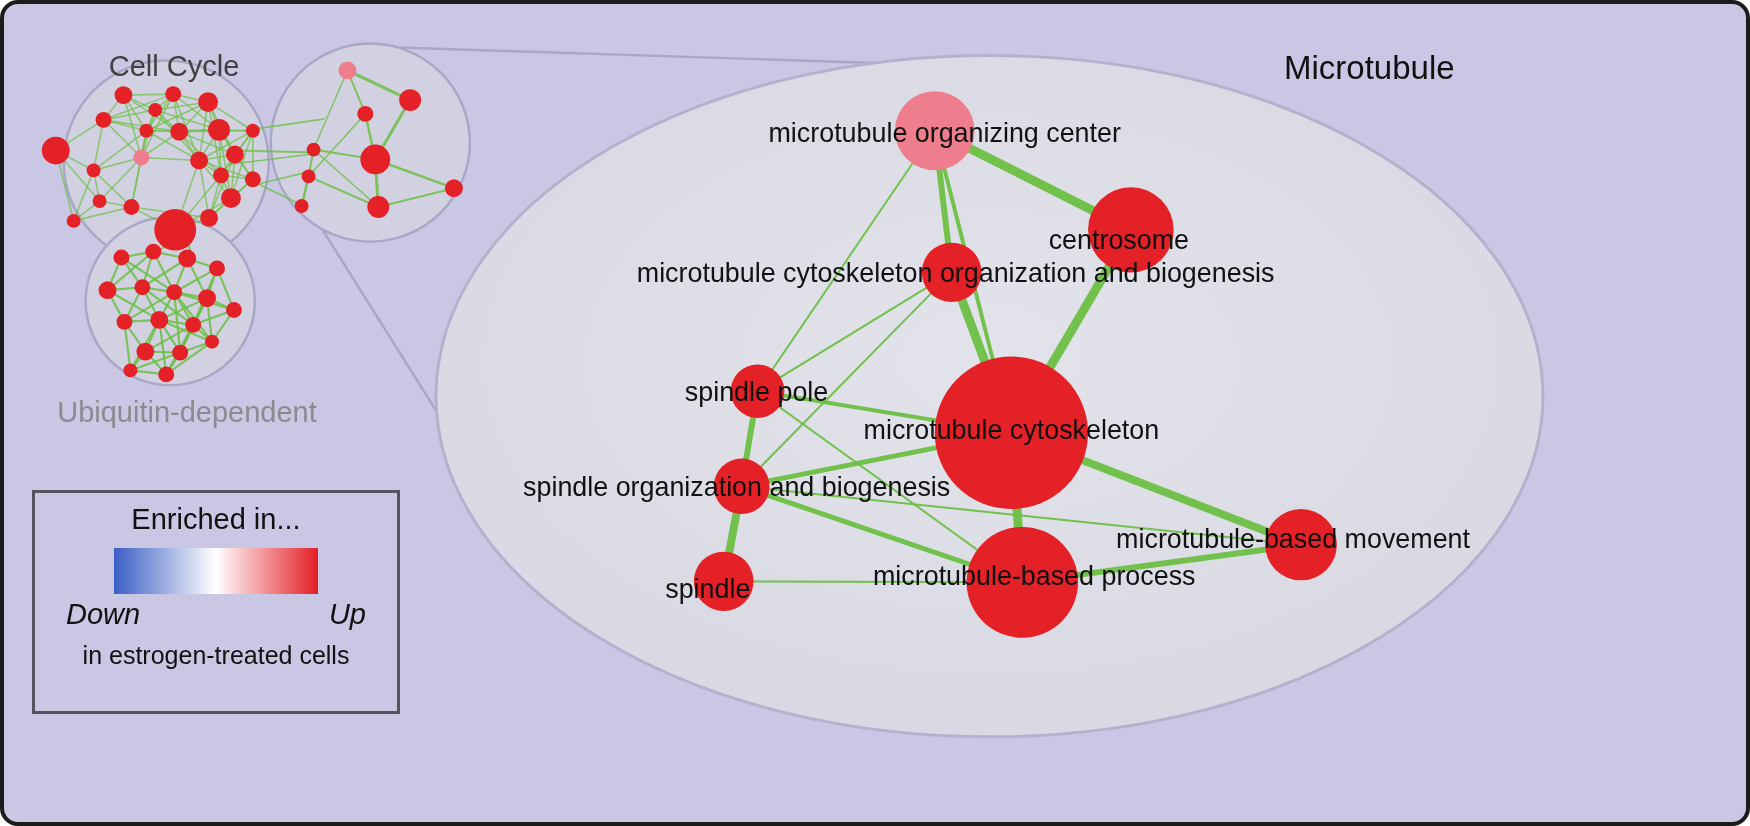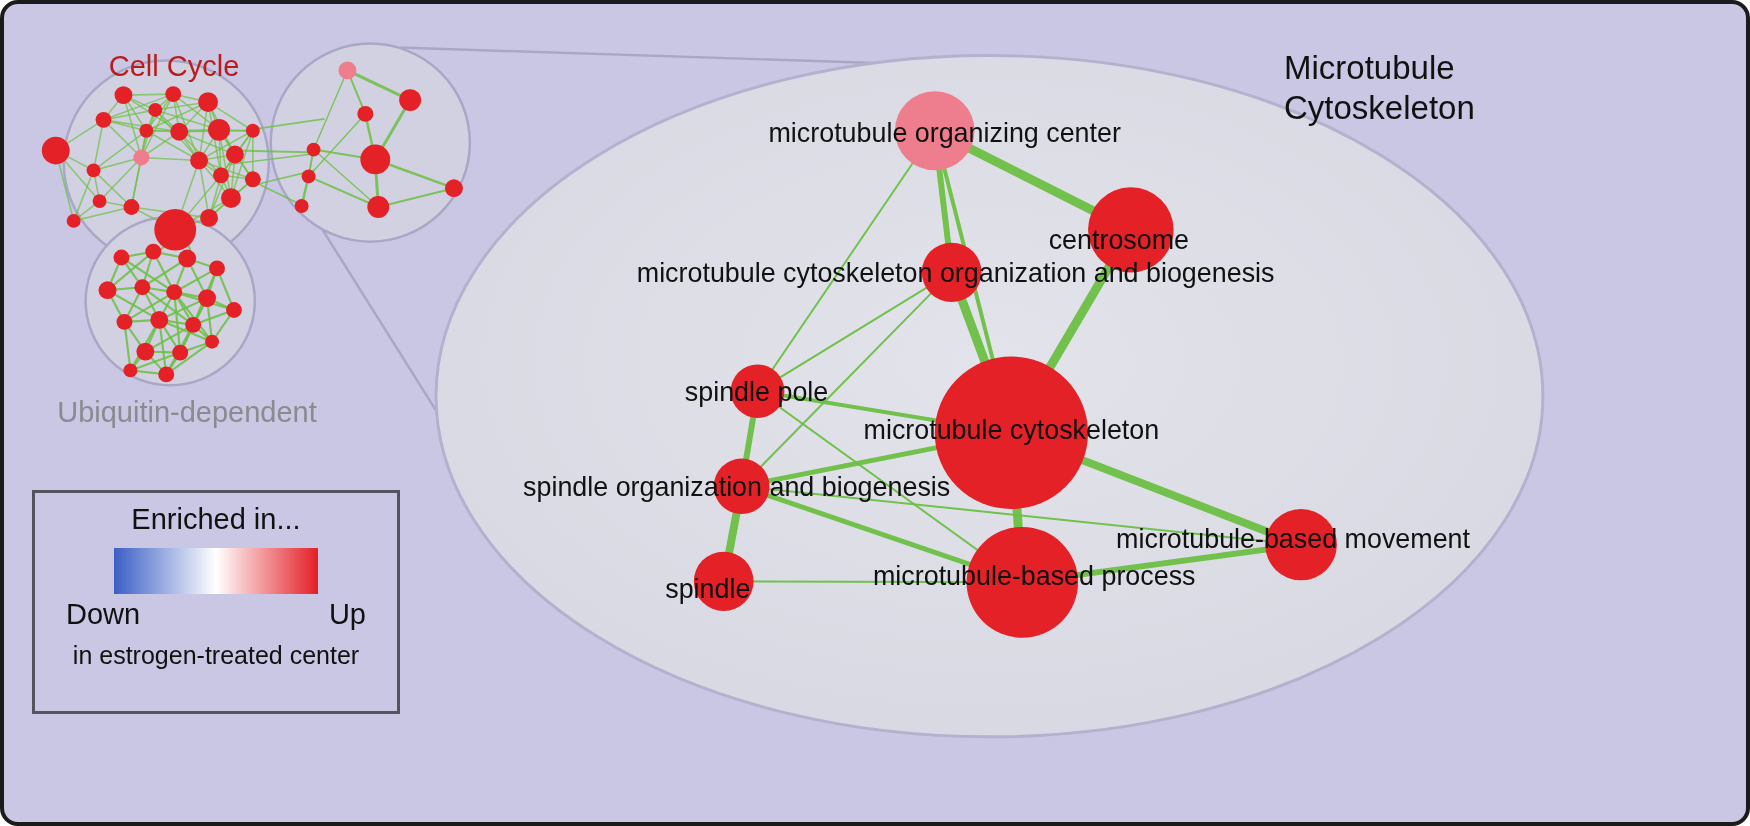--- a/index.html
+++ b/index.html
@@ -15,40 +15,40 @@
   .figure svg { position: absolute; left: 0; top: 0; }
 
   .overlay-label { position: absolute; color: #111111; }
 
   .main-title {
     left: 1280px; top: 44px; width: 215px;
     text-align: left; font-size: 33px; line-height: 40px; color: #111111;
   }
   .cc-label {
     left: 75px; top: 46px; width: 190px;
-    text-align: center; font-size: 29px; color: #b91c1c;
+    text-align: center; font-size: 29px; color: #404040;
   }
   .ub-label {
     left: 33px; top: 390px; width: 300px;
     text-align: center; font-size: 29px; line-height: 37px; color: #8a8a90;
   }
 
   .legend {
     position: absolute; left: 28px; top: 486px;
     width: 368px; height: 224px;
     box-sizing: border-box;
     border: 3px solid #54545e;
     text-align: center; color: #111111;
   }
   .legend-title { margin-top: 10px; font-size: 29px; }
   .legend-bar-wrap { position: relative; width: 204px; height: 46px; margin: 12px auto 0 auto; }
   .legend-bar { width: 100%; height: 100%; }
   .legend-downup {
     display: flex; justify-content: space-between;
-    width: 300px; margin: 4px auto 0 auto; font-size: 29px;
+    width: 300px; margin: 4px auto 0 auto; font-size: 29px; font-style: italic;
   }
   .legend-captions { margin-top: 8px; font-size: 25px; line-height: 33px; }
 </style>
 </head>
 <body>
 
 <div class="figure">
 
   <svg id="net" width="1742" height="818" viewBox="0 0 1750 826" preserveAspectRatio="none">
       <defs>
@@ -314,36 +314,35 @@
       <text x="756" y="401" text-anchor="middle" font-size="27" font-family="&quot;Liberation Sans&quot;, sans-serif" fill="#111111">spindle pole</text>
       <text x="1012" y="439" text-anchor="middle" font-size="27" font-family="&quot;Liberation Sans&quot;, sans-serif" fill="#111111">microtubule cytoskeleton</text>
       <text x="736" y="497" text-anchor="middle" font-size="27" font-family="&quot;Liberation Sans&quot;, sans-serif" fill="#111111">spindle organization and biogenesis</text>
       <text x="1295" y="549" text-anchor="middle" font-size="27" font-family="&quot;Liberation Sans&quot;, sans-serif" fill="#111111">microtubule-based movement</text>
       <text x="1035" y="587" text-anchor="middle" font-size="27" font-family="&quot;Liberation Sans&quot;, sans-serif" fill="#111111">microtubule-based process</text>
       <text x="707" y="600" text-anchor="middle" font-size="27" font-family="&quot;Liberation Sans&quot;, sans-serif" fill="#111111">spindle</text>
     </svg>
 
   <div class="overlay-label main-title">
     <div>Microtubule</div>
-    <div>Cytoskeleton</div>
   </div>
 
   <div class="overlay-label cc-label">Cell Cycle</div>
 
   <div class="overlay-label ub-label">
     <div>Ubiquitin-dependent</div>
   </div>
 
   <div class="legend">
     <div class="legend-title">Enriched in...</div>
     <div class="legend-bar-wrap">
       <div class="legend-bar" style="background: linear-gradient(to right, rgb(59, 95, 196) 0%, rgb(255, 255, 255) 50%, rgb(227, 31, 38) 100%);"></div>
     </div>
     <div class="legend-downup">
       <span>Down</span>
       <span>Up</span>
     </div>
     <div class="legend-captions">
-      <div>in estrogen-treated center</div>
+      <div>in estrogen-treated cells</div>
     </div>
   </div>
 
 </div>
 
 </body></html>

